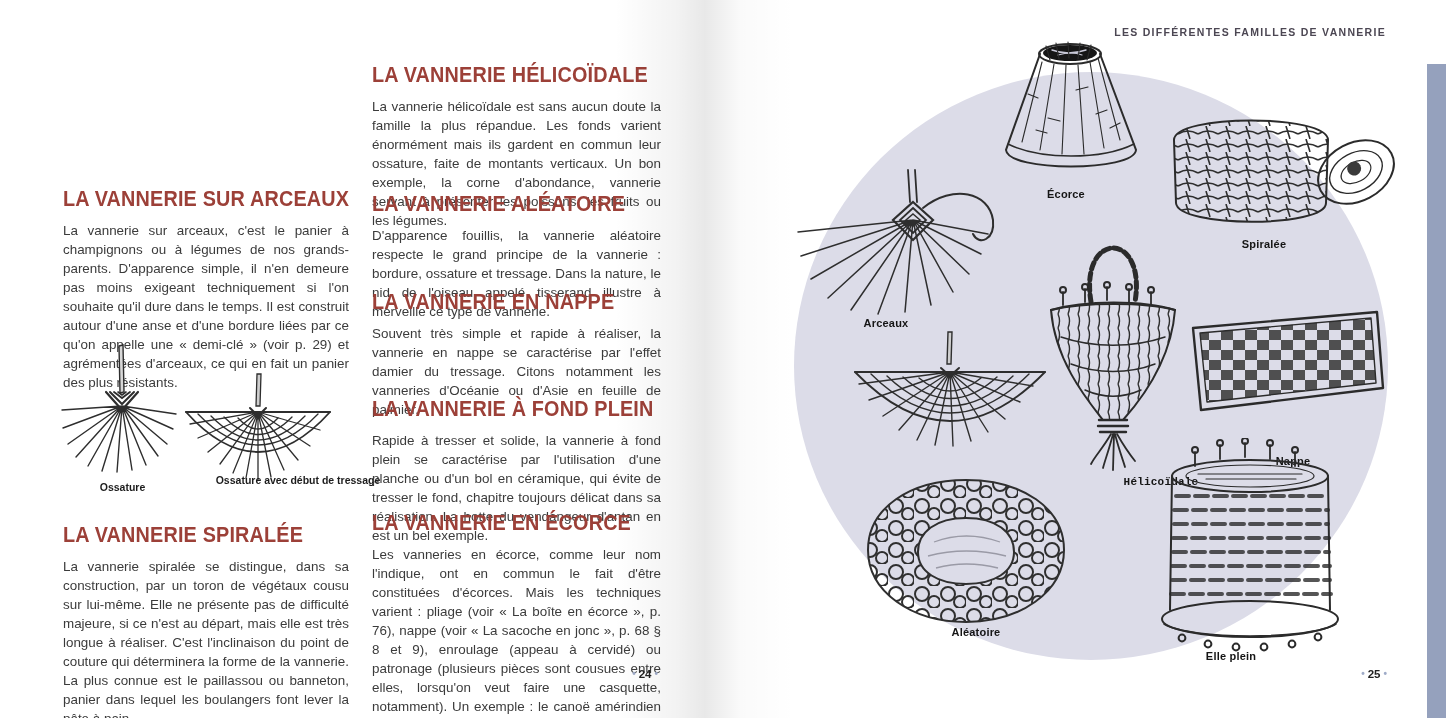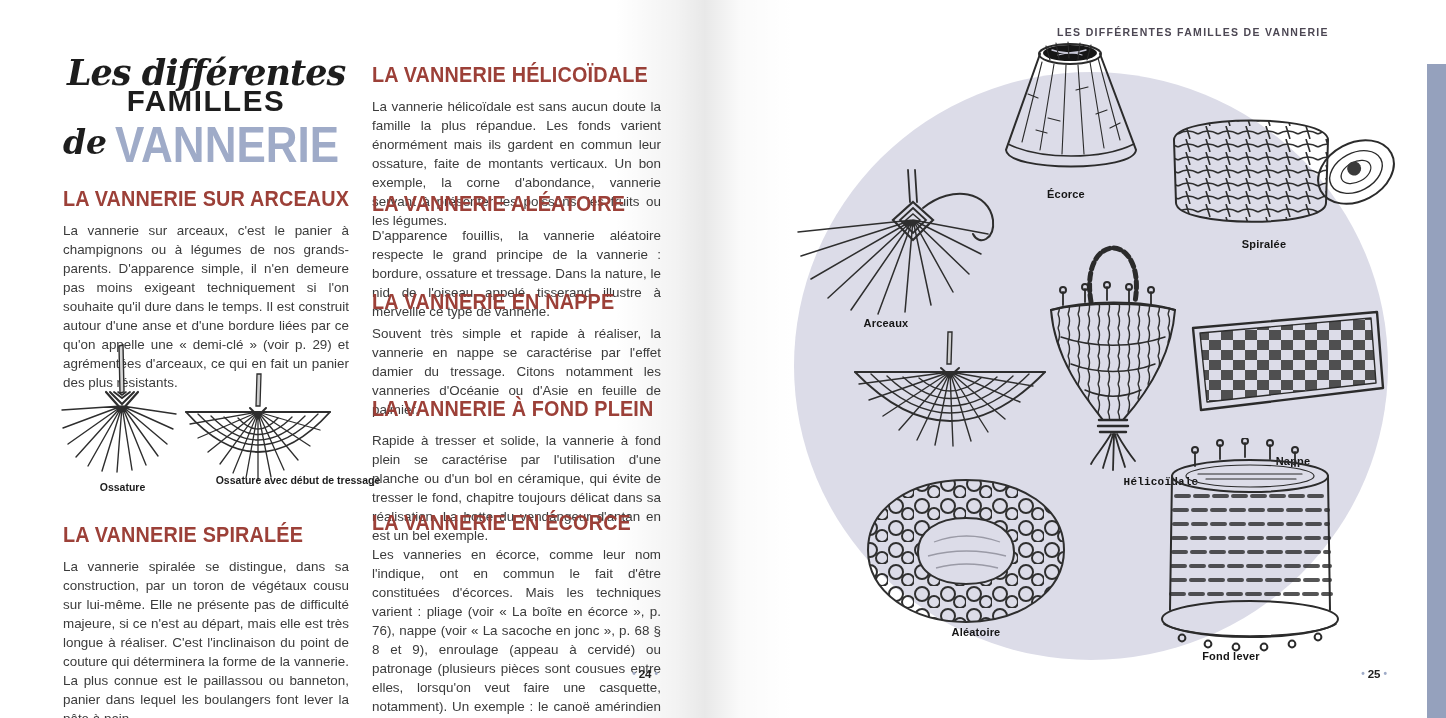--- a/index.html
+++ b/index.html
@@ -33,42 +33,35 @@
   .caption{position:absolute;top:474px;font-size:10.5px;font-weight:700;color:#1c1c1c;text-align:center;}
   .cap1{left:-3px;width:125px;margin-top:7px;}
   .cap2{left:120px;width:230px;}
 
   .pagenum{position:absolute;bottom:38px;width:100%;text-align:right;font-size:11.5px;font-weight:700;color:#222;}
   .pagenum .dot{color:#9fabc8;font-size:10px;vertical-align:1px;padding:0 3px;}
   .pagenum-left{left:63px;width:598px;}
   .pagenum-right{left:790px;width:600px;}
 
   
-  .running-head{position:absolute;left:1000px;top:26px;width:386px;text-align:center;
+  .running-head{position:absolute;left:1000px;top:26px;width:386px;text-align:right;
                 font-size:10.5px;font-weight:700;letter-spacing:1.3px;color:#4c4753;}
   .big-circle{position:absolute;left:794px;top:72px;width:594px;height:588px;border-radius:50%;background:#dcdce8;}
 
   .illus{position:absolute;}
   .il-label{position:absolute;font-size:11px;font-weight:700;color:#151515;text-align:center;letter-spacing:0.2px;}
   svg{display:block;}
 </style>
 </head>
 <body>
 
 <div class="spread">
 
   <div class="col1">
 
-    <div class="title-block">
-      <div class="t-script">Les différentes</div>
-      <div class="t-familles">FAMILLES</div>
-      <div class="t-line3">
-        <span class="t-de">de</span><span class="t-vannerie">VANNERIE</span>
-      </div>
-    </div>
 
     <div class="sec" style="top:186px;">
       <h2>LA VANNERIE SUR ARCEAUX</h2>
       <p>La vannerie sur arceaux, c'est le panier à champignons ou à légumes de nos grands-parents. D'apparence simple, il n'en demeure pas moins exigeant techniquement si l'on souhaite qu'il dure dans le temps. Il est construit autour d'une anse et d'une bordure liées par ce qu'on appelle une « demi-clé » (voir p. 29) et agrémentées d'arceaux, ce qui en fait un panier des plus résistants.</p>
     </div>
 
     <div class="figures">
       <svg width="125" height="135" viewBox="0 0 125 135">
         <g stroke="#2e2e2e" fill="none" stroke-width="1.4" stroke-linecap="round">
           <path d="M59,6 L63,5 L64,52 L60,53 Z" fill="#d8d8d8"></path>
@@ -278,21 +271,21 @@
         <path d="M14,186 C40,202 160,202 186,186" stroke-width="1.6"></path>
         <circle cx="32" cy="200" r="3.4"></circle>
           <circle cx="58" cy="206" r="3.4"></circle>
           <circle cx="86" cy="209" r="3.4"></circle>
           <circle cx="114" cy="209" r="3.4"></circle>
           <circle cx="142" cy="206" r="3.4"></circle>
           <circle cx="168" cy="199" r="3.4"></circle>
       </g>
     </svg>
   </div>
-  <div class="il-label" style="left:1186px;top:650px;width:90px;">Fond lever</div>
+  <div class="il-label" style="left:1186px;top:650px;width:90px;">Elle plein</div>
 
   <div class="pagenum pagenum-right">
     <span class="dot">•</span><span>25</span><span class="dot">•</span>
   </div>
 
   <div class="gutter"></div>
   <div class="edge-bar"></div>
 </div>
 
 </body></html>

